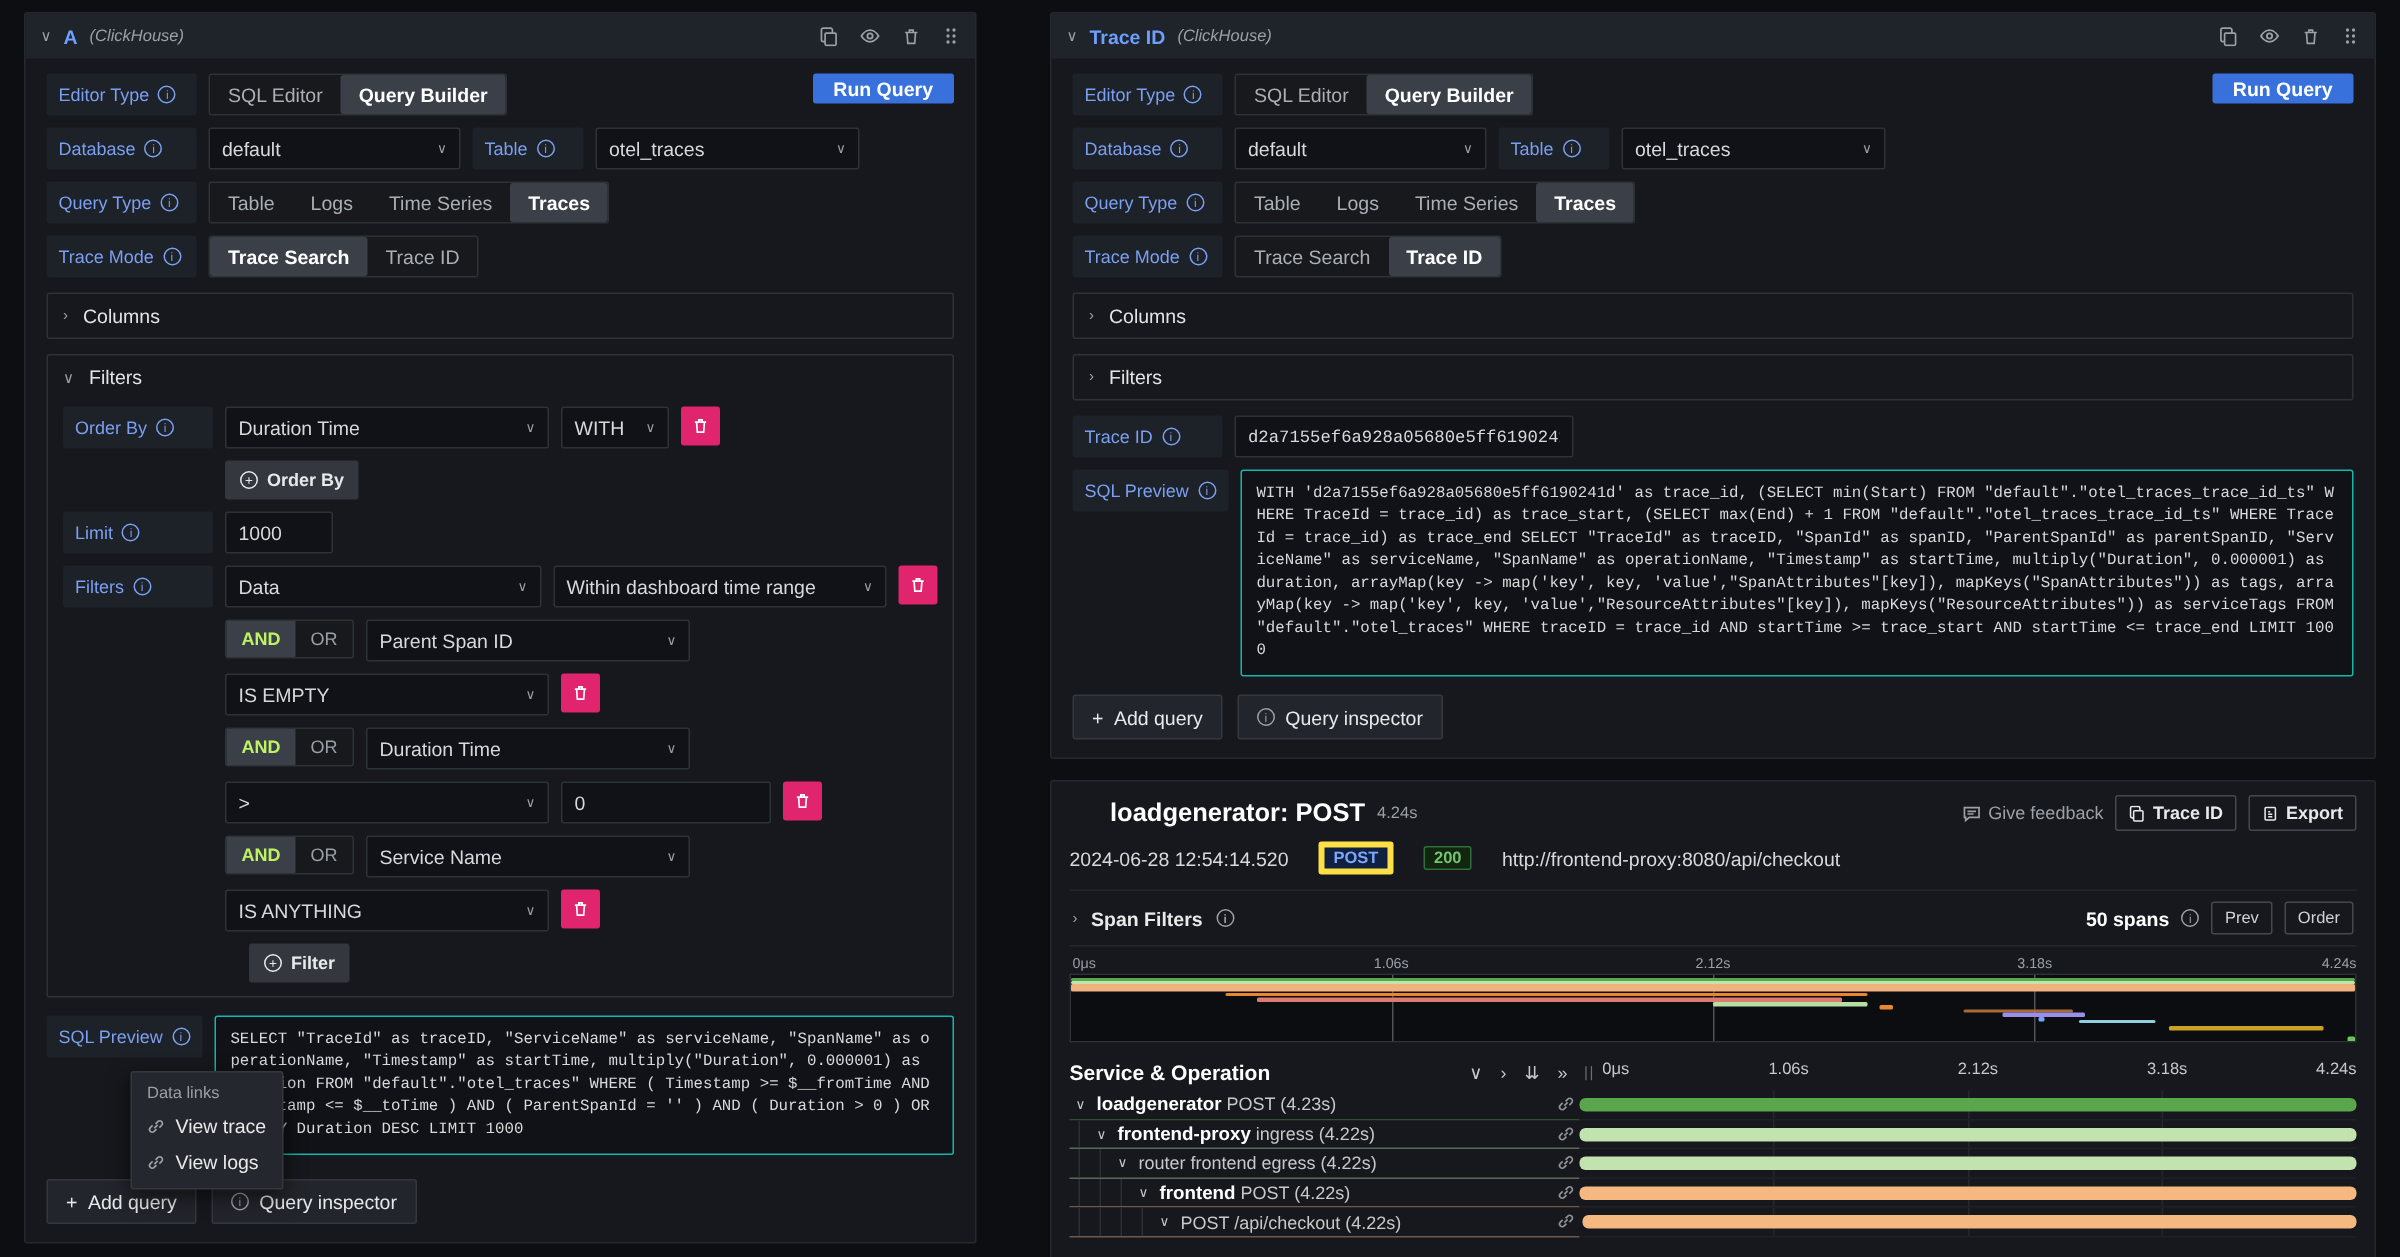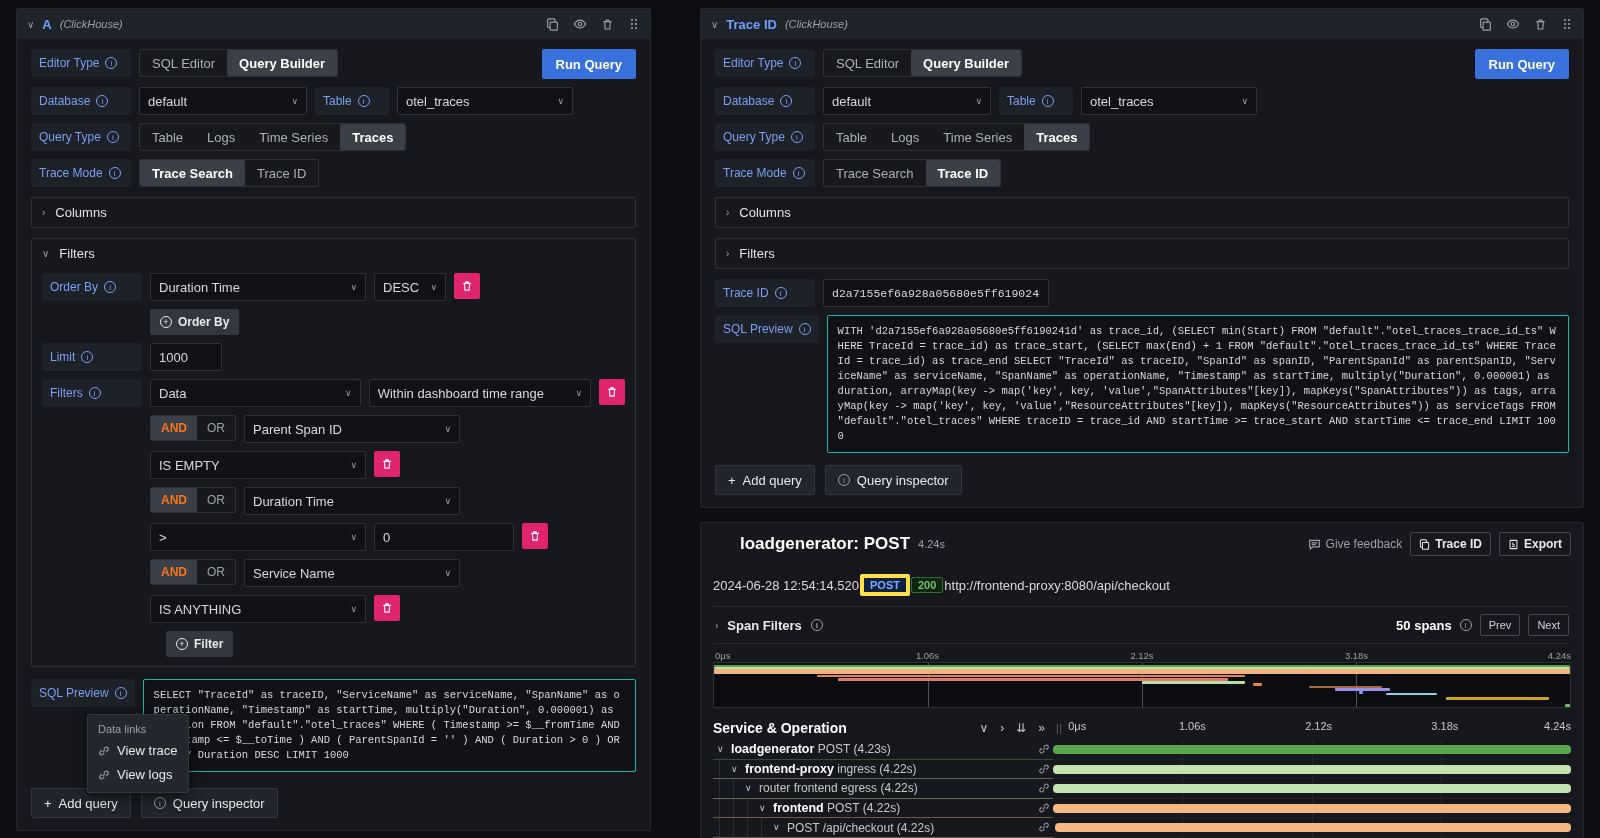--- a/index.html
+++ b/index.html
@@ -32,41 +32,41 @@
   }
   .info { width:12px; height:12px; border:1px solid #7b9ff1; border-radius:50%;
     font-size:8px; display:inline-flex; align-items:center; justify-content:center; color:#7b9ff1; flex:none; font-style:normal;}
   .info.gray { border-color:#9aa0a6; color:#9aa0a6; }
 
   .tgl { display:flex; border:1px solid #2c3235; border-radius:2px; background:#17191d; height:28px; }
   .tgl span { padding:0 12px; display:flex; align-items:center; color:#aab0b6; font-size:13px; cursor:pointer; white-space:nowrap; }
   .tgl span.on { background:#3b4048; color:#fff; font-weight:700; border-radius:2px; }
 
   .btn-run { margin-left:auto; background:#3871dc; border:none; color:#fff; font-weight:700;
-    font-size:13px; padding:0 14px; height:30px; border-radius:2px; cursor:pointer; font-family:inherit;}
+    font-size:13px; padding:0 14px; height:20px; border-radius:2px; cursor:pointer; font-family:inherit;}
 
   .selbox { height:28px; background:#101217; border:1px solid #2c3235; border-radius:2px;
     display:flex; align-items:center; justify-content:space-between; padding:0 8px; gap:10px;
     color:#d8d9da; font-size:13px; cursor:pointer; }
   .selbox .dd { color:#9aa0a6; font-size:9px; }
   .inputbox { height:28px; background:#101217; border:1px solid #2c3235; border-radius:2px;
     color:#d8d9da; font-size:13px; padding:0 8px; font-family:inherit; }
 
   .cbox { border:1px solid #2c3235; border-radius:2px; padding:7px 10px; margin:10px 0;
     display:flex; align-items:center; gap:10px; font-size:13px; color:#e3e4e6; }
   .cbox .chev { color:#9aa0a6; font-size:10px; }
   .cbox .ttl { font-weight:500; }
   .cbox.wrap { display:block; }
   .cbox.wrap .cbox-head { display:flex; align-items:center; gap:10px; margin-bottom:12px; }
 
   .orow { display:flex; align-items:flex-start; gap:8px; margin-bottom:8px; }
   .indent { margin-left:108px; }
   .boolgrp { display:flex; border:1px solid #2c3235; border-radius:2px; height:26px; background:#17191d;}
   .boolgrp span { padding:0 10px; display:flex; align-items:center; font-size:12px; color:#9aa0a6; cursor:pointer;}
-  .boolgrp span.on { background:#3b4048; color:#f97316; font-weight:700; }
+  .boolgrp span.on { background:#3b4048; color:#bef264; font-weight:700; }
 
   .btn-trash { width:26px; height:26px; background:#e0246d; border:none; border-radius:2px;
     display:flex; align-items:center; justify-content:center; cursor:pointer; flex:none; }
   .btn-add { height:26px; background:#34373d; border:none; border-radius:2px; color:#e8e9ea;
     font-size:12px; font-weight:700; padding:0 10px; display:inline-flex; align-items:center; gap:6px; cursor:pointer; font-family:inherit;}
   .cplus { width:12px; height:12px; border:1px solid currentColor; border-radius:50%;
     font-size:9px; line-height:10px; text-align:center; font-weight:400; }
 
   .sqlbox { flex:1; background:#101217; border:1px solid #14b8a6; border-radius:2px;
     padding:8px 10px; font-family:Liberation Mono, monospace; font-size:10.5px; line-height:15px;
@@ -91,21 +91,21 @@
   .tracepanel { margin-top:14px; height:446px; overflow:hidden; padding:9px 12px; }
   .tr-title { font-size:12px; color:#d8d9da; margin-bottom:10px; }
   .tr-head { display:flex; align-items:center; }
   .tr-name { font-size:17px; font-weight:700; color:#fff;margin-left:27px; }
   .tr-dur { font-size:11px; color:#9aa0a6; margin-left:8px; }
   .tr-actions { margin-left:auto; display:flex; align-items:center; gap:8px; }
   .feedback { color:#9aa0a6; font-size:12px; display:flex; align-items:center; gap:5px; cursor:pointer;}
   .btn-ghost { height:24px; background:transparent; border:1px solid #44484e; border-radius:2px;
     color:#e8e9ea; font-size:12px; font-weight:700; padding:0 8px;
     display:inline-flex; align-items:center; gap:5px; cursor:pointer; font-family:inherit;}
-  .tr-sub { display:flex; align-items:center; gap:1px; margin-top:18px; font-size:13px; }
+  .tr-sub { display:flex; align-items:center; gap:20px; margin-top:7px; font-size:13px; }
   .tr-ts { color:#d8d9da; font-weight:500; }
   .badge { font-size:11px; font-weight:700; border-radius:2px; padding:1px 6px; }
   .badge.post { color:#79a9ff; border:4px solid #fde047; background:#12203f; }
   .badge.ok { color:#74c36f; border:1px solid #2f6f3a; background:#11250f; }
   .tr-url { color:#d8d9da; }
 
   .sf-row { display:flex; align-items:center; margin-top:10px; padding:7px 2px;
     border-top:1px solid #23262b; border-bottom:1px solid #23262b; }
   .sf-left { display:flex; align-items:center; gap:9px; font-weight:700; font-size:13px; color:#e8e9ea;}
   .sf-left .chev { color:#9aa0a6; font-size:10px; font-weight:400;}
@@ -246,21 +246,21 @@
         <div class="orow">
           <span class="flabel">
               <span>Order By</span>
               <i class="info">i</i>
             </span>
           <div class="selbox" style="width:216px">
               <span>Duration Time</span>
               <span class="dd">∨</span>
             </div>
           <div class="selbox" style="width:72px">
-              <span>DESC</span>
+              <span>WITH</span>
               <span class="dd">∨</span>
             </div>
           <button class="btn-trash">
               <svg width="12" height="12" viewBox="0 0 16 16" fill="none" stroke="#fff" stroke-width="1.5">
                 <path d="M3 4.5h10M6.5 4V2.5h3V4M4.5 4.5l.7 9h5.6l.7-9"></path>
               </svg>
             </button>
         </div>
 
         <div class="orow indent">
@@ -577,21 +577,21 @@
     <div class="sf-row">
       <span class="sf-left">
         <span class="chev">›</span>
         <span>Span Filters</span>
         <i class="info gray">i</i>
       </span>
       <span class="sf-right">
         <span class="spanscount">50 spans</span>
         <i class="info gray">i</i>
         <button class="btn-mini">Prev</button>
-        <button class="btn-mini">Next</button>
+        <button class="btn-mini">Order</button>
       </span>
     </div>
 
     <div class="mm-labels" id="mmAxis">
         <span style="left: 2px;">0μs</span>
         <span style="left: 25%; transform: translateX(-50%);">1.06s</span>
         <span style="left: 50%; transform: translateX(-50%);">2.12s</span>
         <span style="left: 75%; transform: translateX(-50%);">3.18s</span>
         <span style="right: 0px;">4.24s</span>
       </div>

